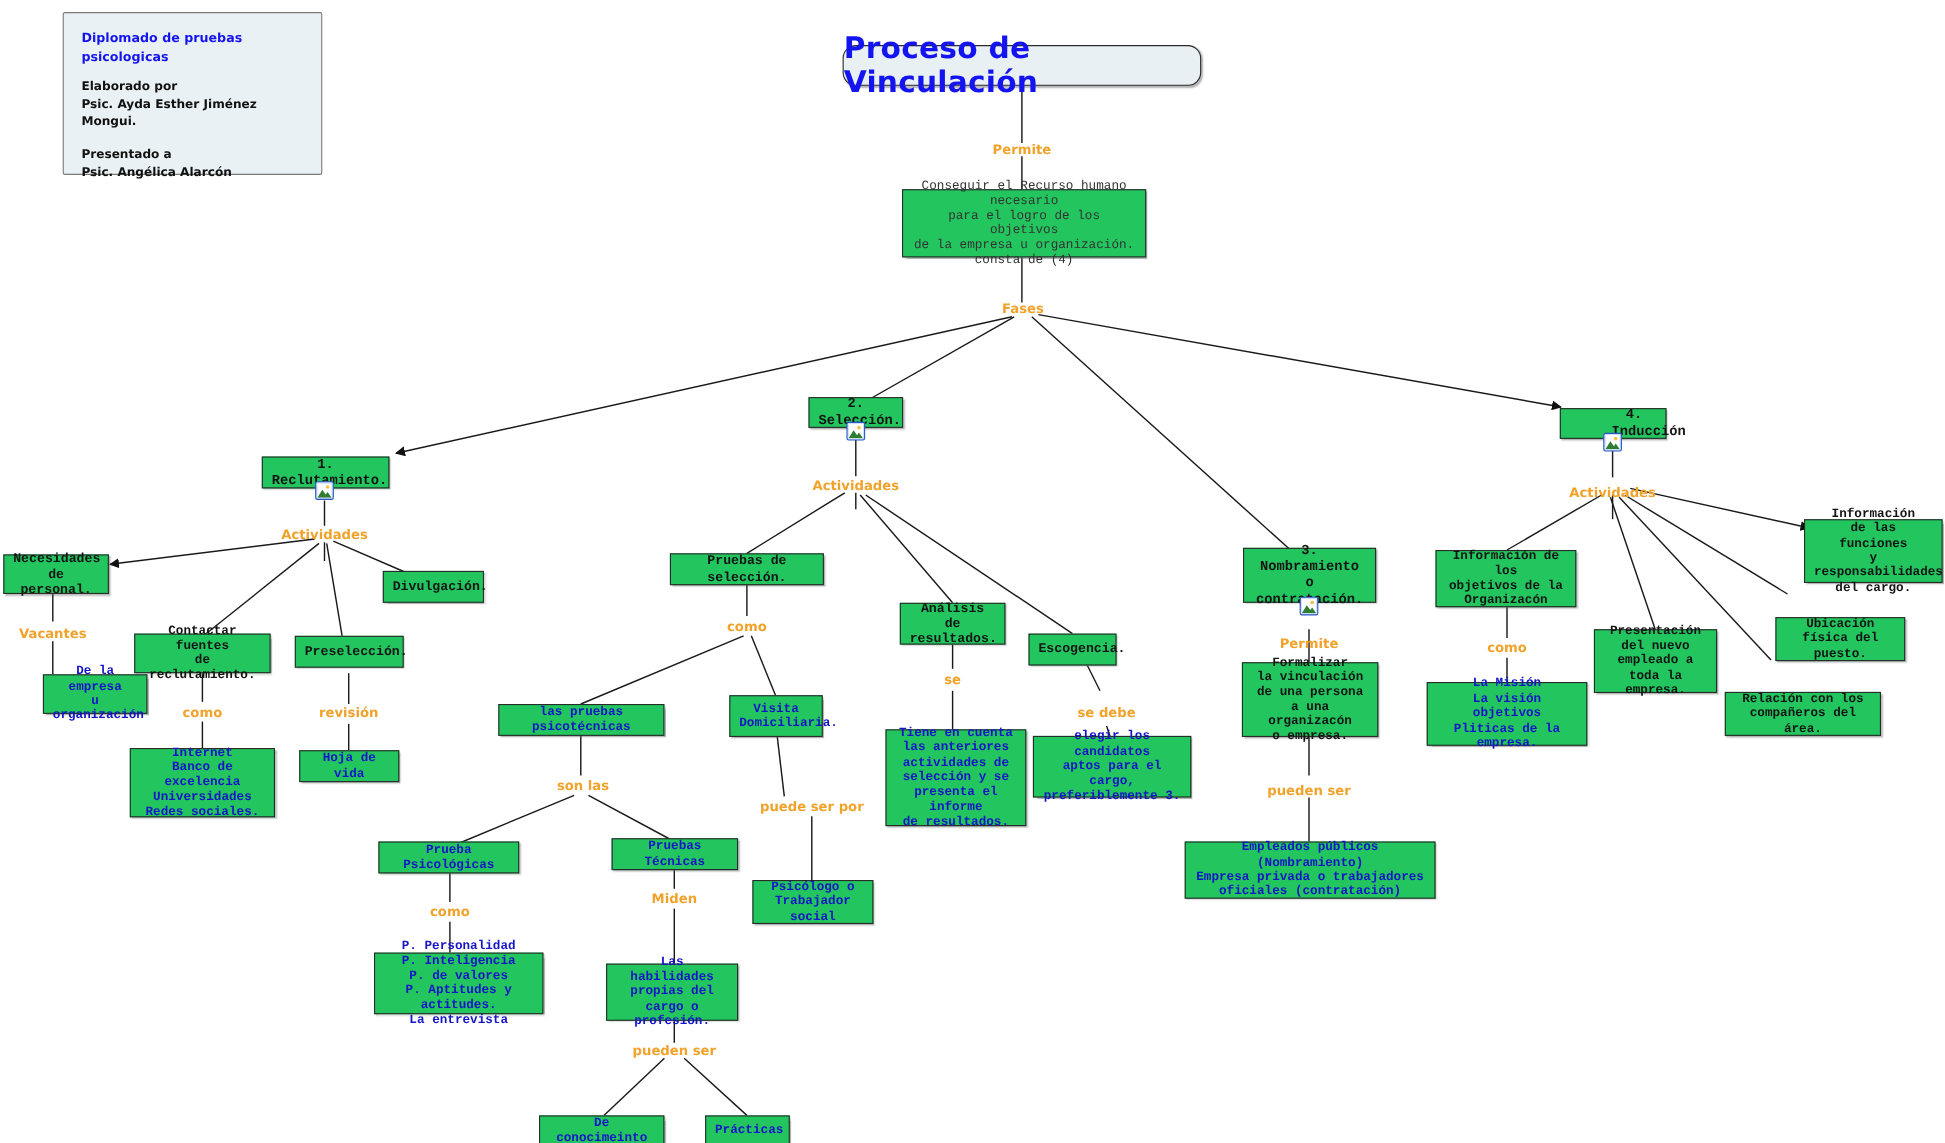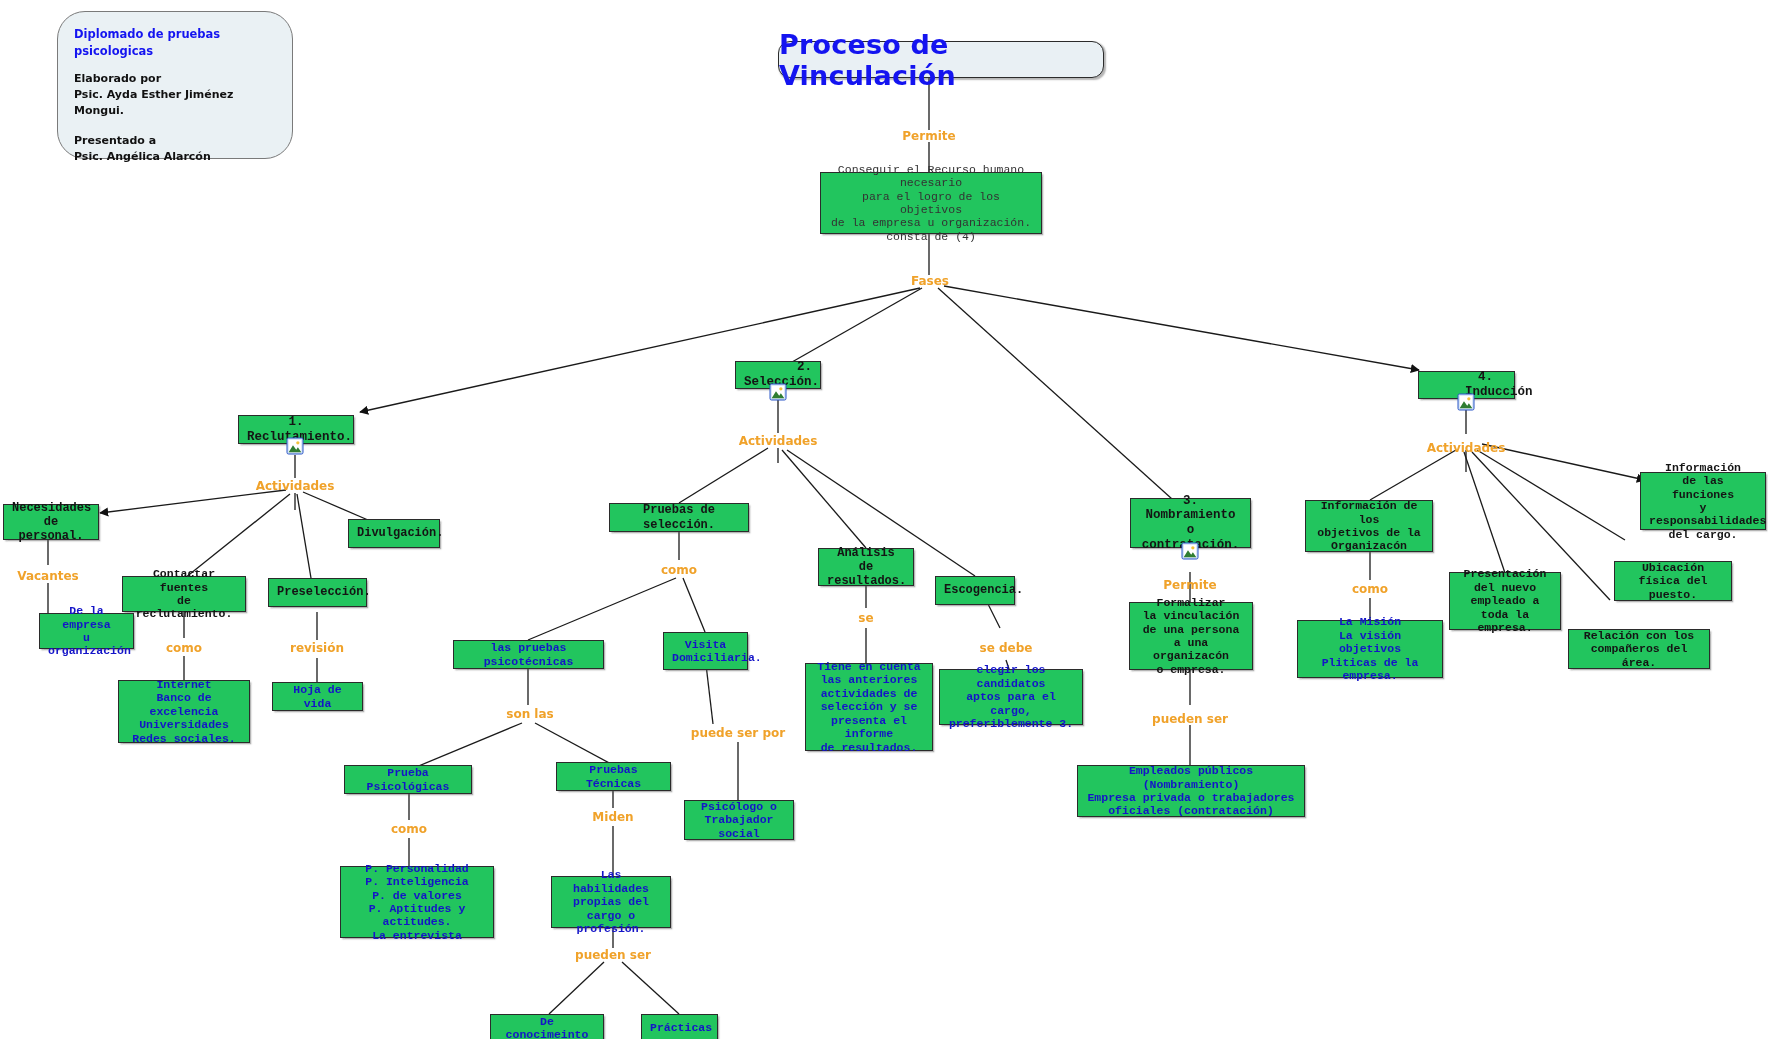--- a/index.html
+++ b/index.html
@@ -42,21 +42,20 @@
     background:#e9f0f4;
     border:1.6px solid #2b2b2b;
     border-radius:12px;
     color:#1414f0;
     font-weight:bold;
     font-size:27px;
     letter-spacing:.2px;
     display:flex;align-items:center;justify-content:center;
     box-shadow:1.5px 1.5px 1.5px rgba(90,90,90,.45);
     z-index:3;
-    margin-left:12px;
   }
 
   
   .legend{
     position:absolute;
     box-sizing:border-box;
     background:#eaf1f4;
     border:1.2px solid #7a7a7a;
     border-radius:2px;
     padding:14px 16px;
@@ -165,21 +164,21 @@
       <path d="M 1456,450 L 1370,500"></path>
       <path d="M 1464,452 L 1505,573"></path>
       <path d="M 1472,452 L 1610,600"></path>
       <path d="M 1477,450 L 1625,540"></path>
       <path d="M 1482,444 L 1645,480" marker-end="url(#arrow)"></path>
       <path d="M 1370,540 L 1370,580"></path>
       <path d="M 1370,598 L 1370,620"></path>
     </g>
   </svg>
 
-  <div class="legend" style="left:57px;top:11px;width:236px;height:148px;border-radius:28px;">
+  <div class="legend" style="left:57px;top:11px;width:236px;height:148px;">
     <div class="lg-title">Diplomado de pruebas psicologicas</div>
     <div class="lg-block">
       <div>Elaborado por</div>
       <div>Psic. Ayda Esther Jiménez Mongui.</div>
     </div>
     <div class="lg-block">
       <div>Presentado a</div>
       <div>Psic. Angélica Alarcón</div>
     </div>
   </div>
@@ -199,21 +198,21 @@
     <span>1. Reclutamiento.</span>
   </div>
   <div class="res-icon" style="left:295px;top:446px;">
     <svg viewBox="0 0 16 16">
         <rect x="0" y="0" width="16" height="16" fill="#fff"></rect>
         <circle cx="11.5" cy="4" r="2" fill="#f2c33c"></circle>
         <path d="M0 16 L5.5 7 L9.5 12.5 L11.5 9.5 L16 16 Z" fill="#2f7d32"></path>
       </svg>
   </div>
 
-  <div class="node dark" style="left:735px;top:361px;width:86px;height:28px;font-size:12.5px;text-align:right;">
+  <div class="node dark" style="left:735px;top:361px;width:86px;height:28px;font-size:12.5px;">
     <span>2. Selección.</span>
   </div>
   <div class="res-icon" style="left:778px;top:392px;">
     <svg viewBox="0 0 16 16">
         <rect x="0" y="0" width="16" height="16" fill="#fff"></rect>
         <circle cx="11.5" cy="4" r="2" fill="#f2c33c"></circle>
         <path d="M0 16 L5.5 7 L9.5 12.5 L11.5 9.5 L16 16 Z" fill="#2f7d32"></path>
       </svg>
   </div>
 
@@ -276,21 +275,21 @@
     <span>Pruebas de selección.</span>
   </div>
 
   <div class="node blue" style="left:453px;top:640px;width:151px;height:29px;font-size:11.5px;">
     <span>las pruebas psicotécnicas</span>
   </div>
 
   <div class="node blue" style="left:344px;top:765px;width:128px;height:29px;font-size:11.5px;">
     <span>Prueba Psicológicas</span>
   </div>
-  <div class="node blue" style="left:340px;top:866px;width:154px;height:72px;font-size:11.5px;white-space:pre-line;">
+  <div class="node blue" style="left:340px;top:866px;width:154px;height:56px;font-size:11.5px;white-space:pre-line;">
     <span>P. Personalidad
 P. Inteligencia
 P. de valores
 P. Aptitudes y actitudes.
 La entrevista</span>
   </div>
 
   <div class="node blue" style="left:556px;top:762px;width:115px;height:29px;font-size:11.5px;">
     <span>Pruebas Técnicas</span>
   </div>

